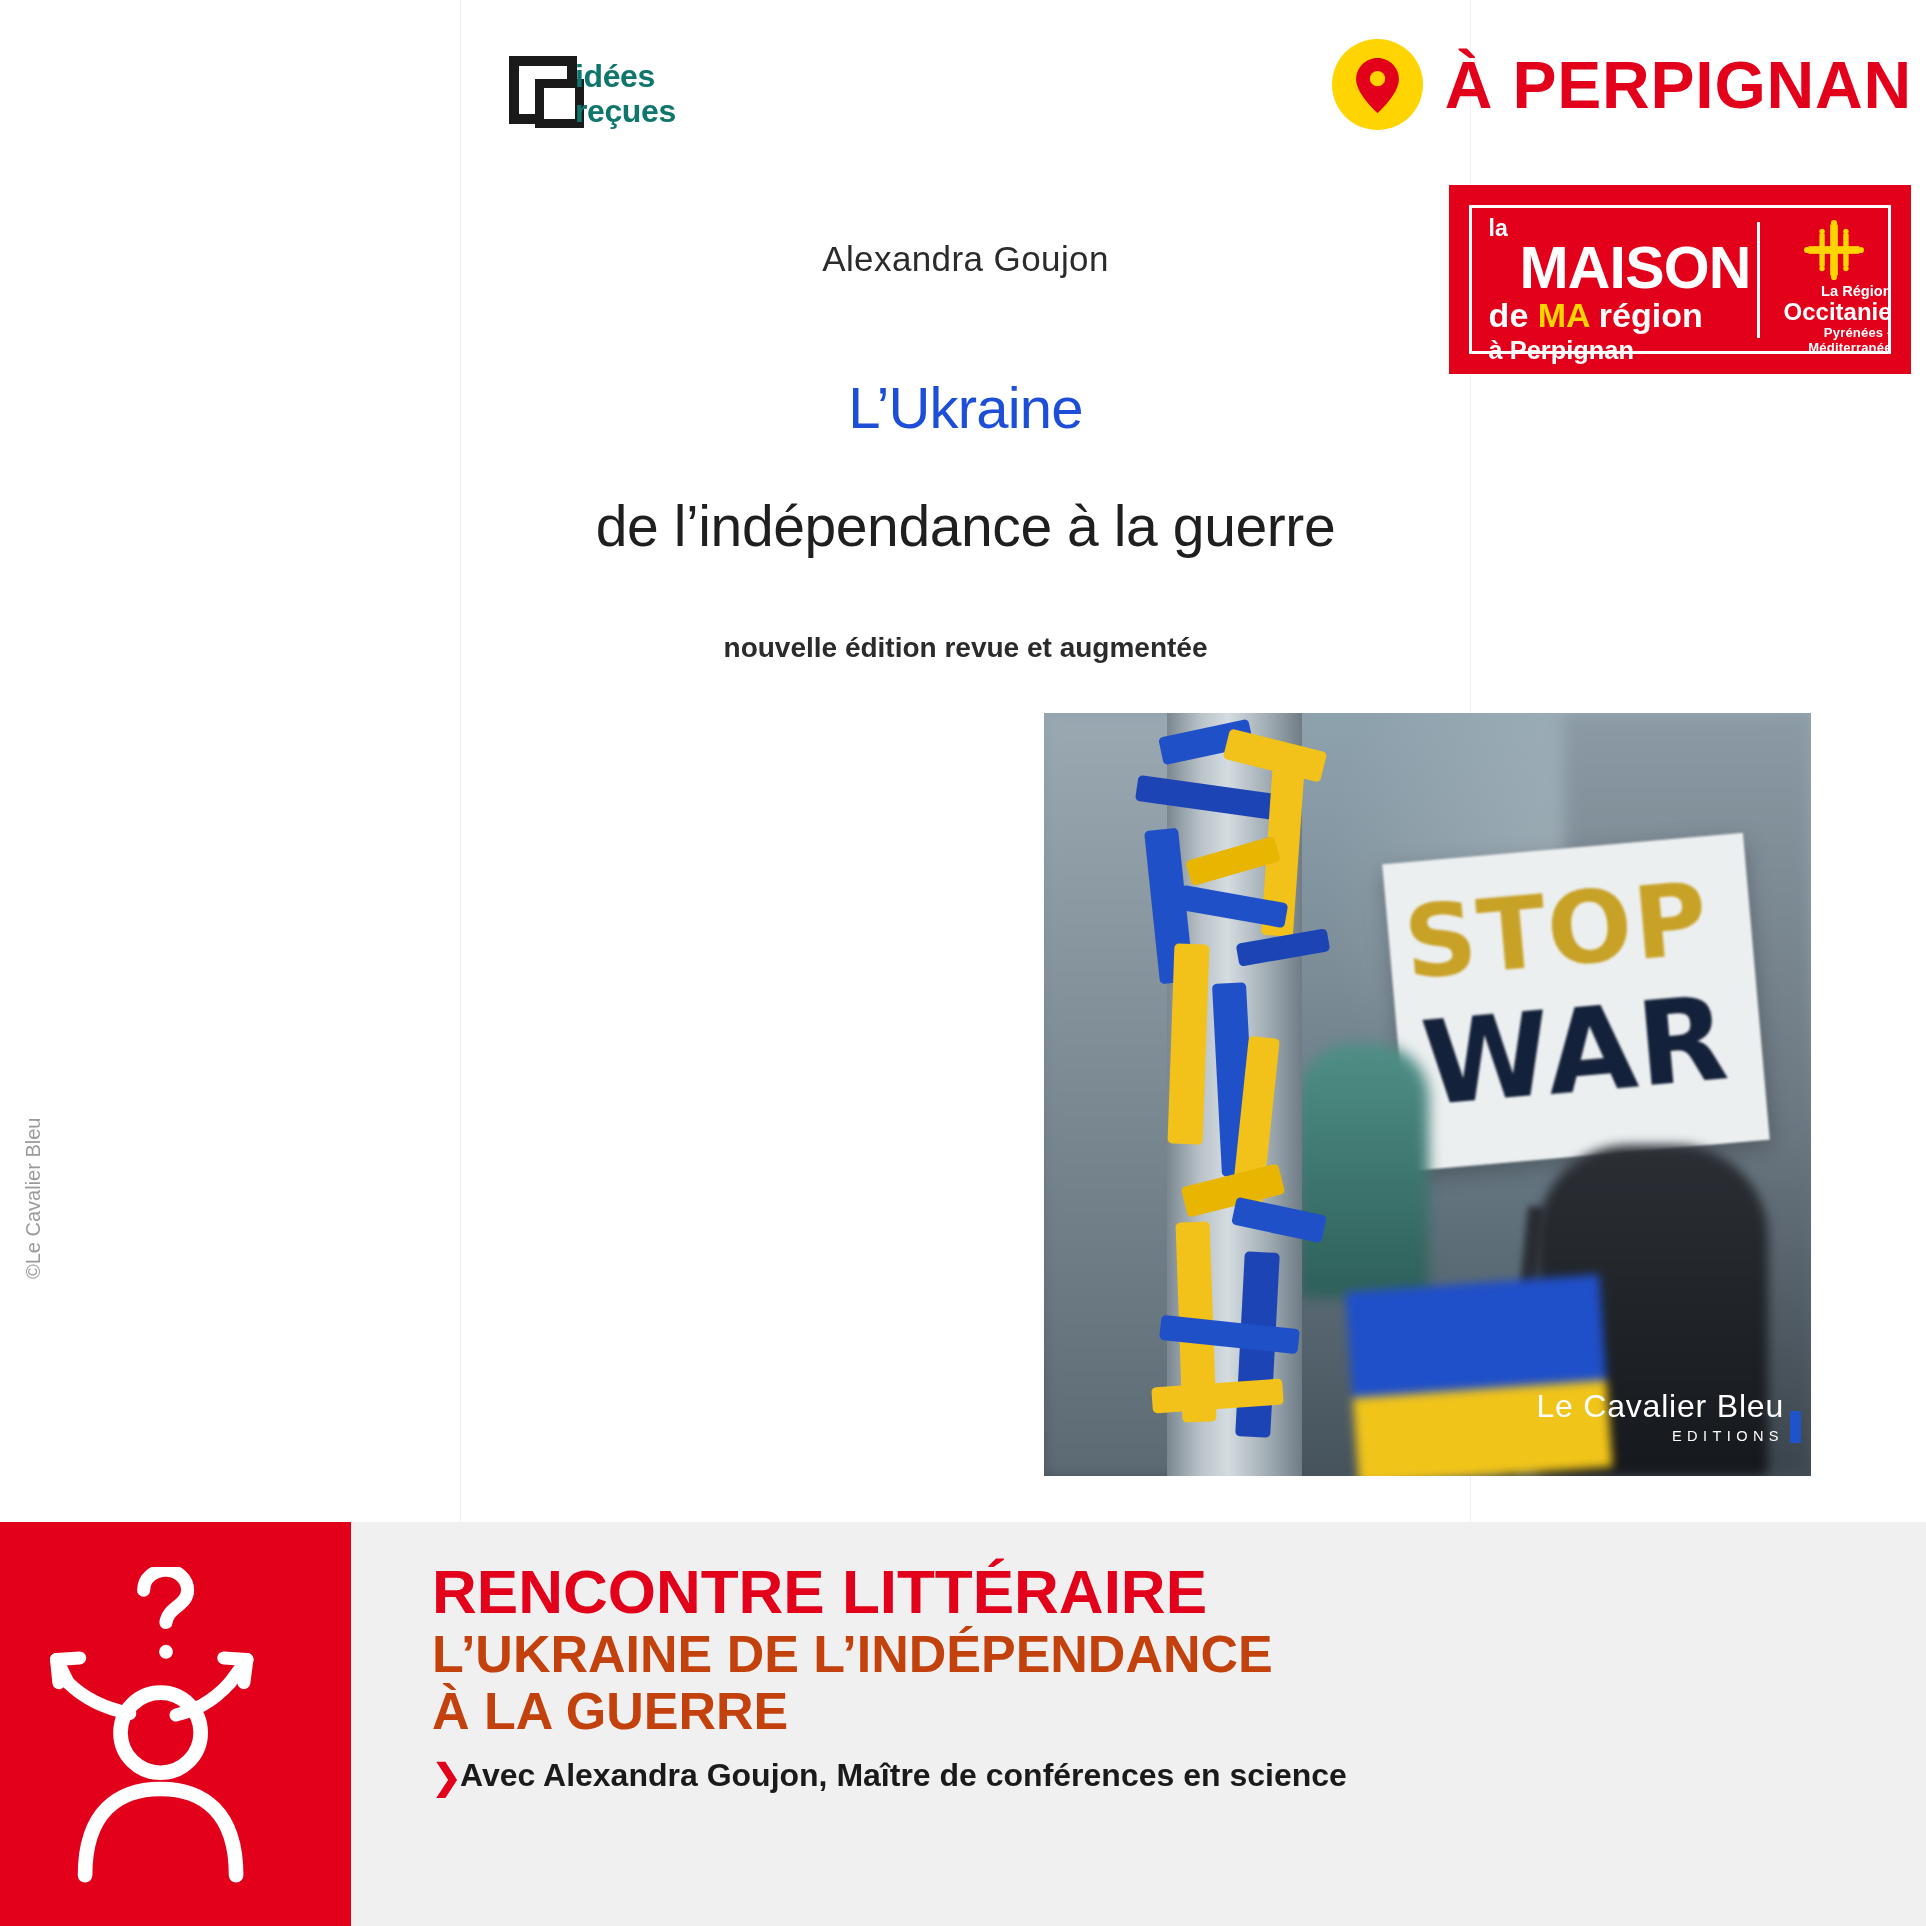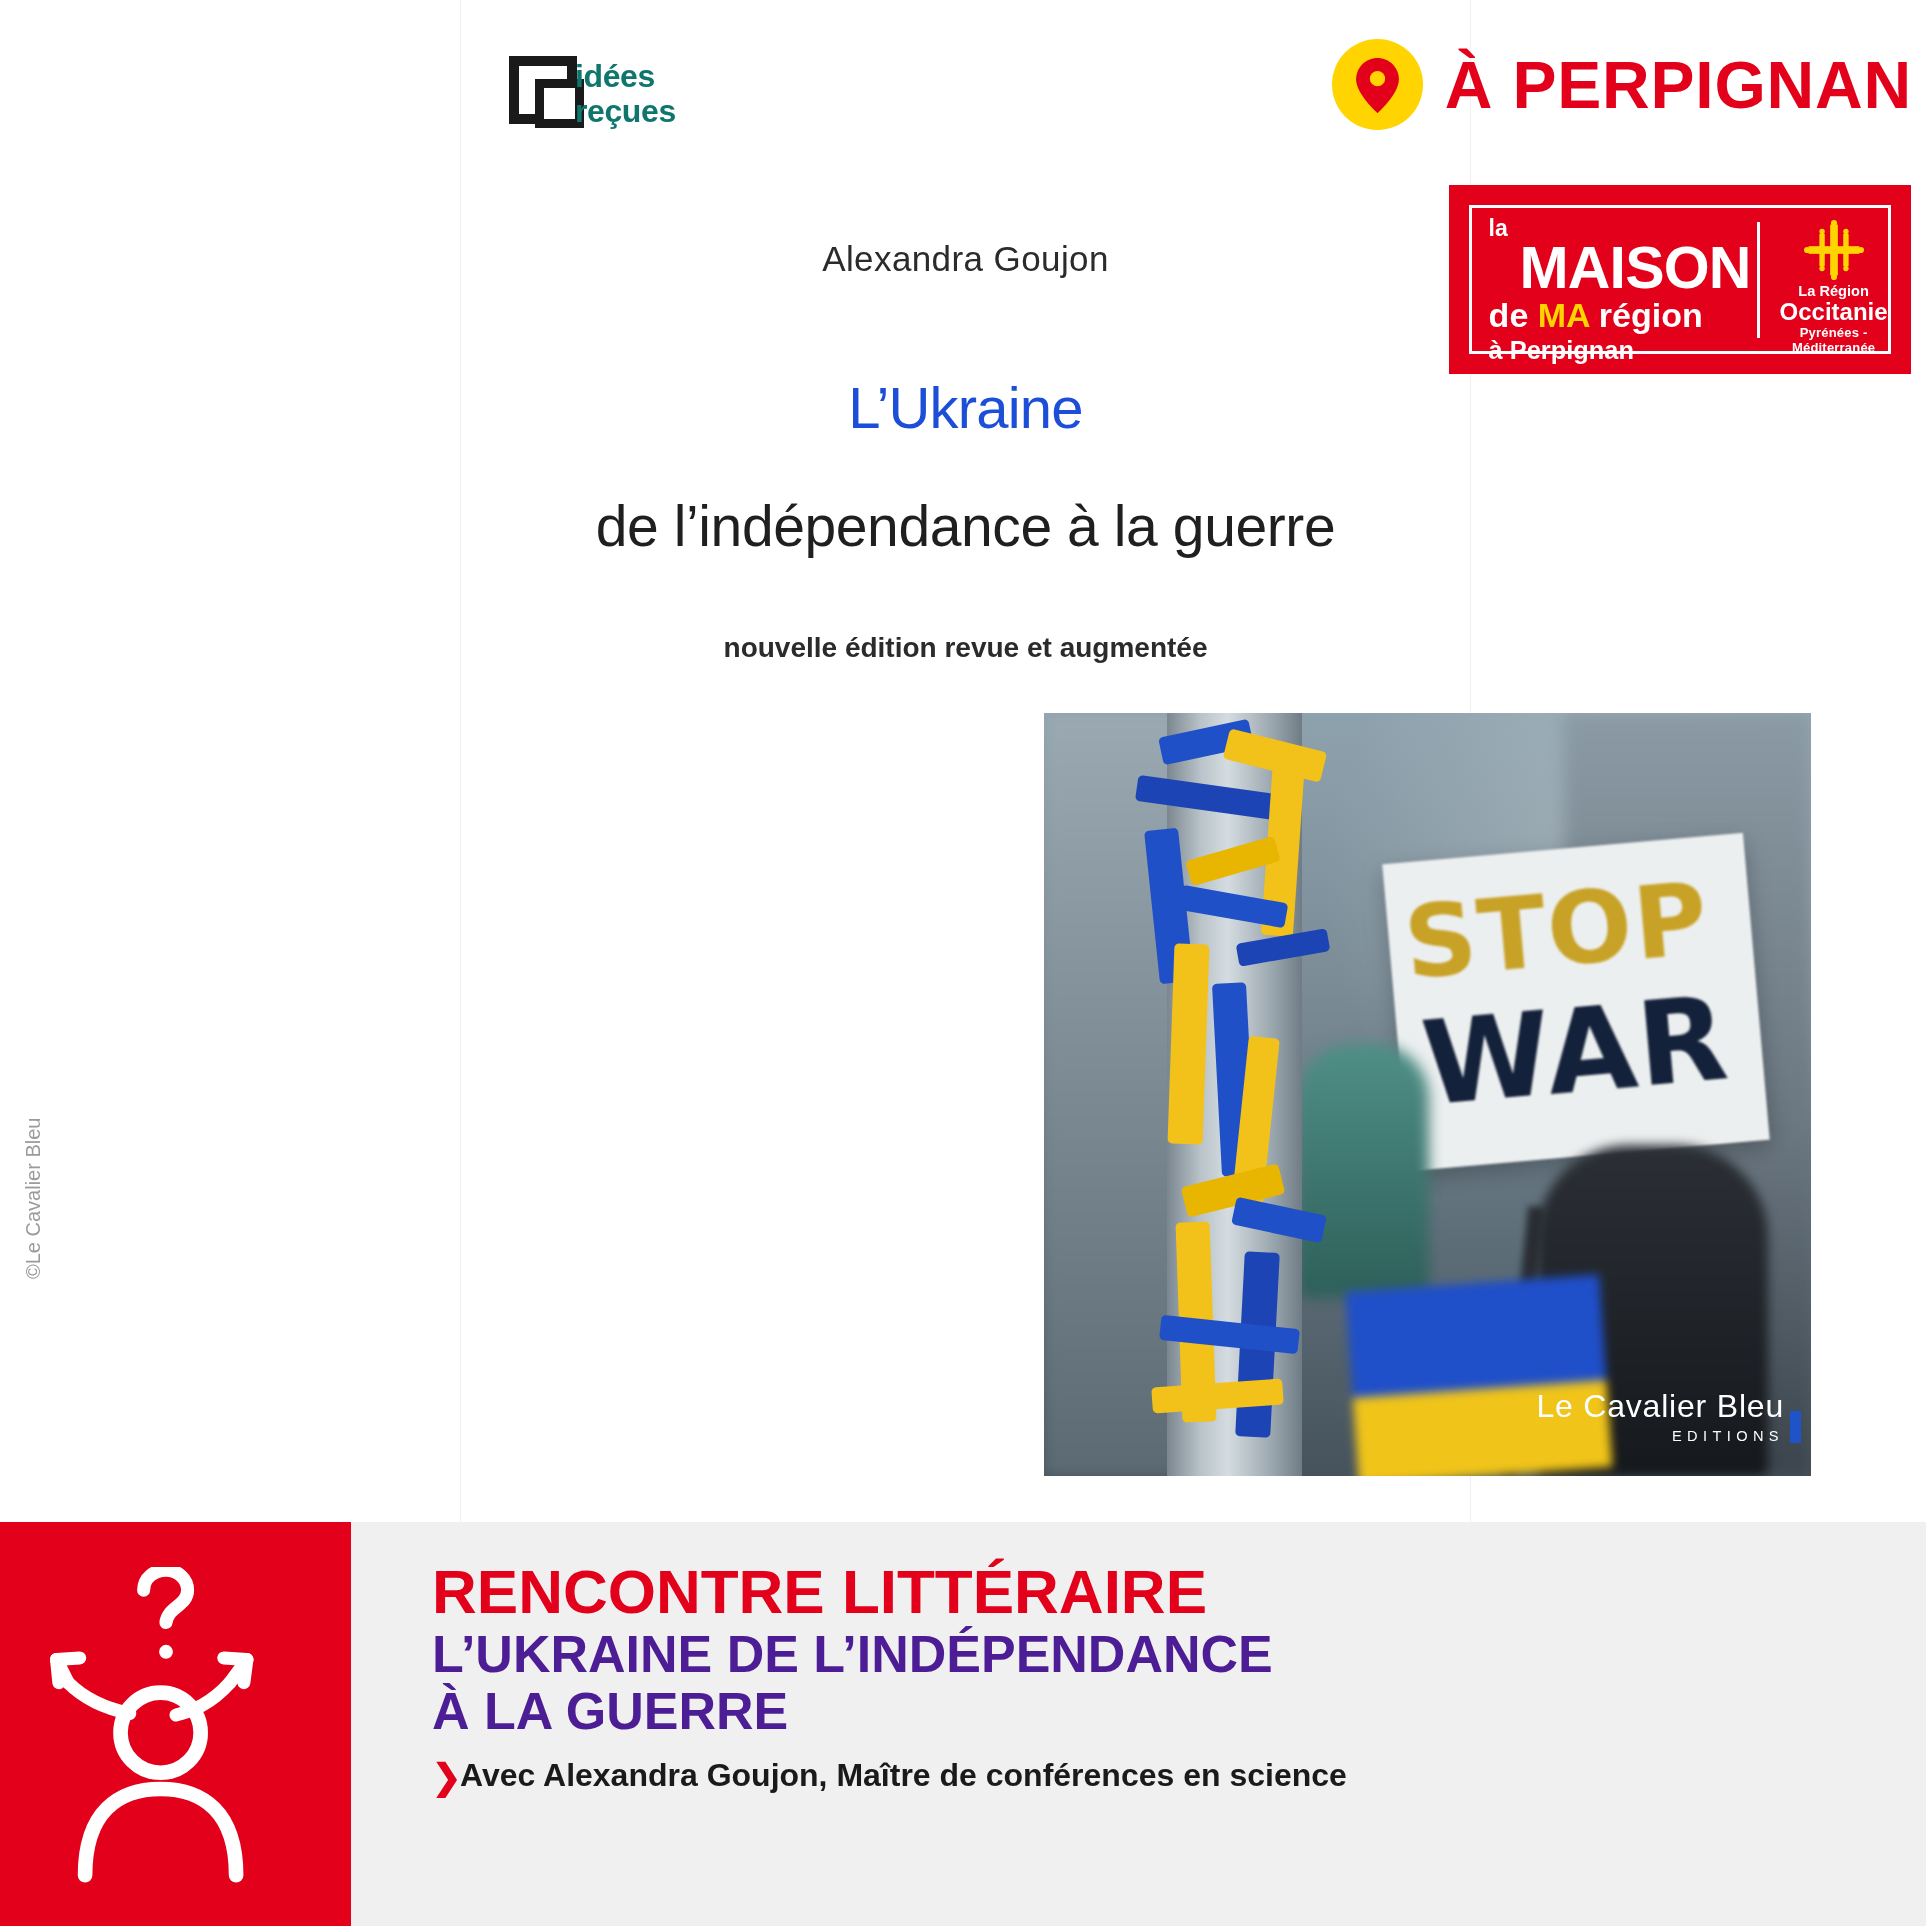--- a/index.html
+++ b/index.html
@@ -159,21 +159,21 @@
     top: 37px;
     width: 3.1px;
     height: 116px;
     background: #ffffff;
   }
   .maison-right {
     position: absolute;
     left: 327px;
     top: 35px;
     width: 116px;
-    text-align: center;
+    text-align: right;
     color: #ffffff;
   }
   .occ-cross { margin: 0 auto 3.1px auto; display: block; }
   .occ-l1 { font-size: 14.6px; font-weight: 700; line-height: 16px; }
   .occ-l2 { font-size: 24px; font-weight: 700; line-height: 25.4px; }
   .occ-l3 { font-size: 13px; font-weight: 700; line-height: 15.4px; letter-spacing: 0.2px;}
 
   
   .author {
     position: absolute;
@@ -398,21 +398,21 @@
   .b-title {
     font-size: 62px;
     font-weight: 700;
     color: #E2001A;
     letter-spacing: 0px;
     line-height: 65px;
   }
   .b-sub {
     font-size: 52px;
     font-weight: 700;
-    color: #4c1d95;
+    color: #c2410c;
     line-height: 54px;
     margin-top: 3.1px;
   }
   .b-desc {
     margin-top: 17px;
     font-size: 32px;
     font-weight: 700;
     color: #1a1a1a;
     line-height: 40px;
     position: relative;

